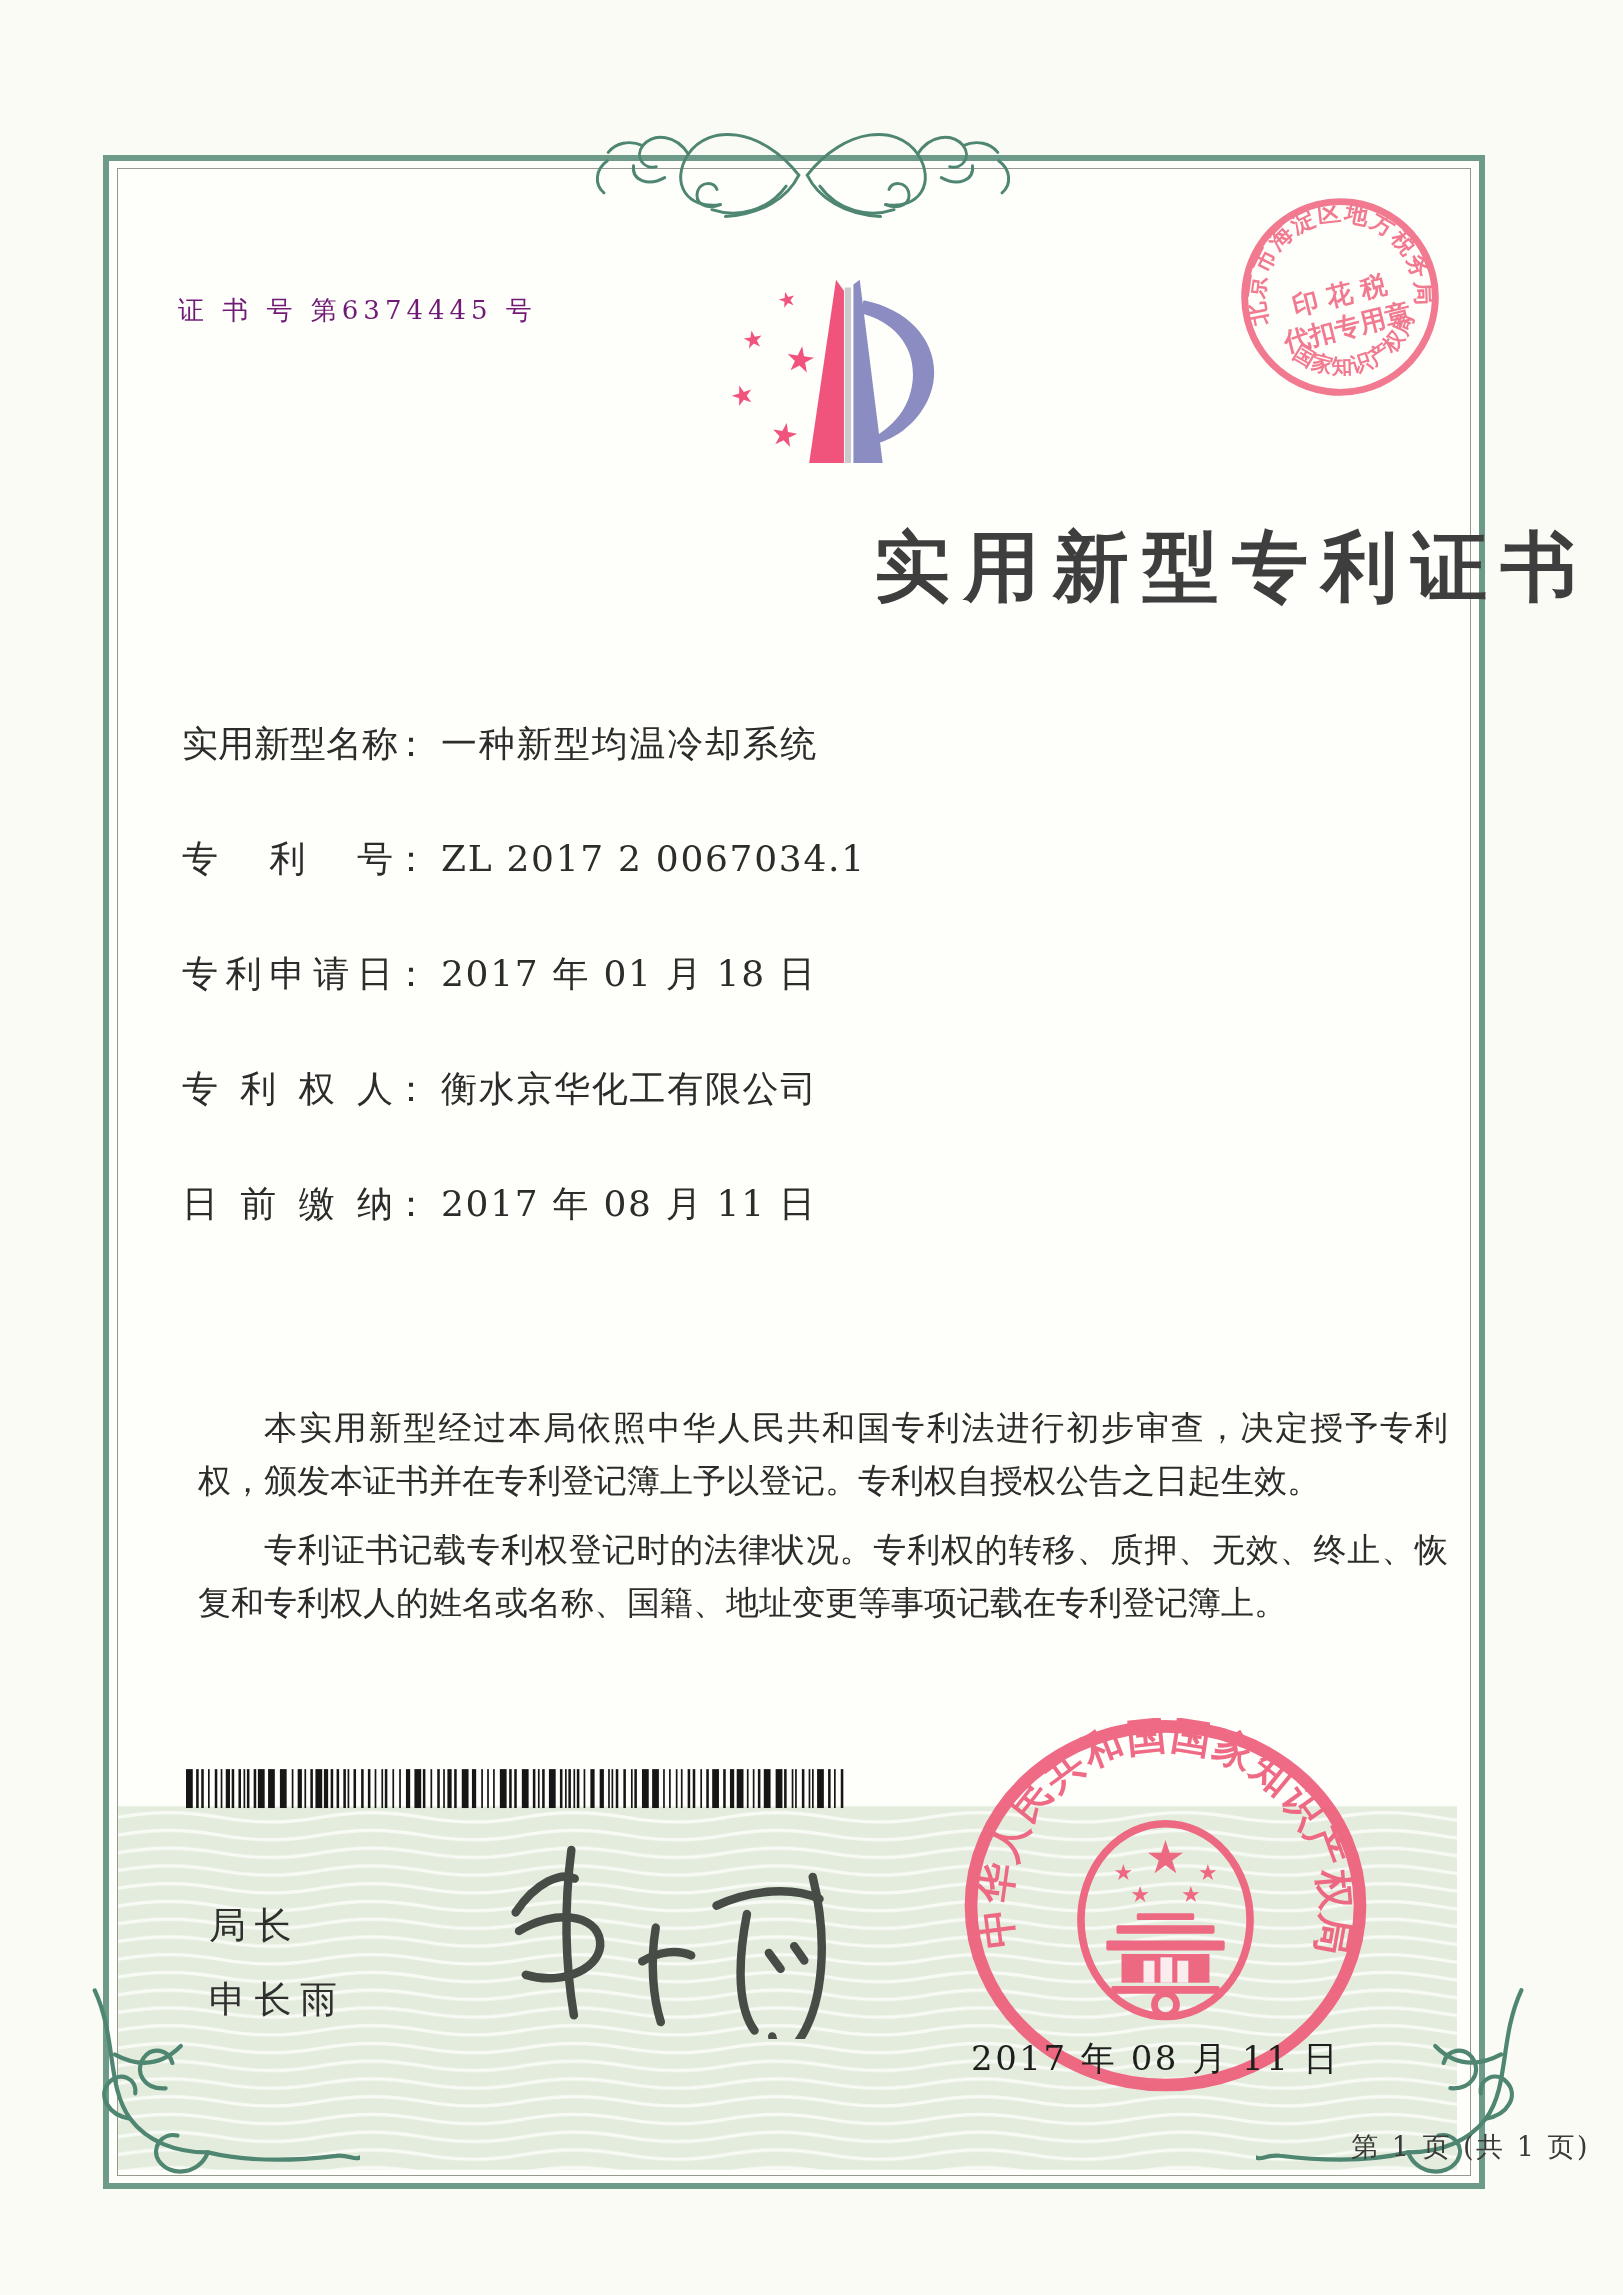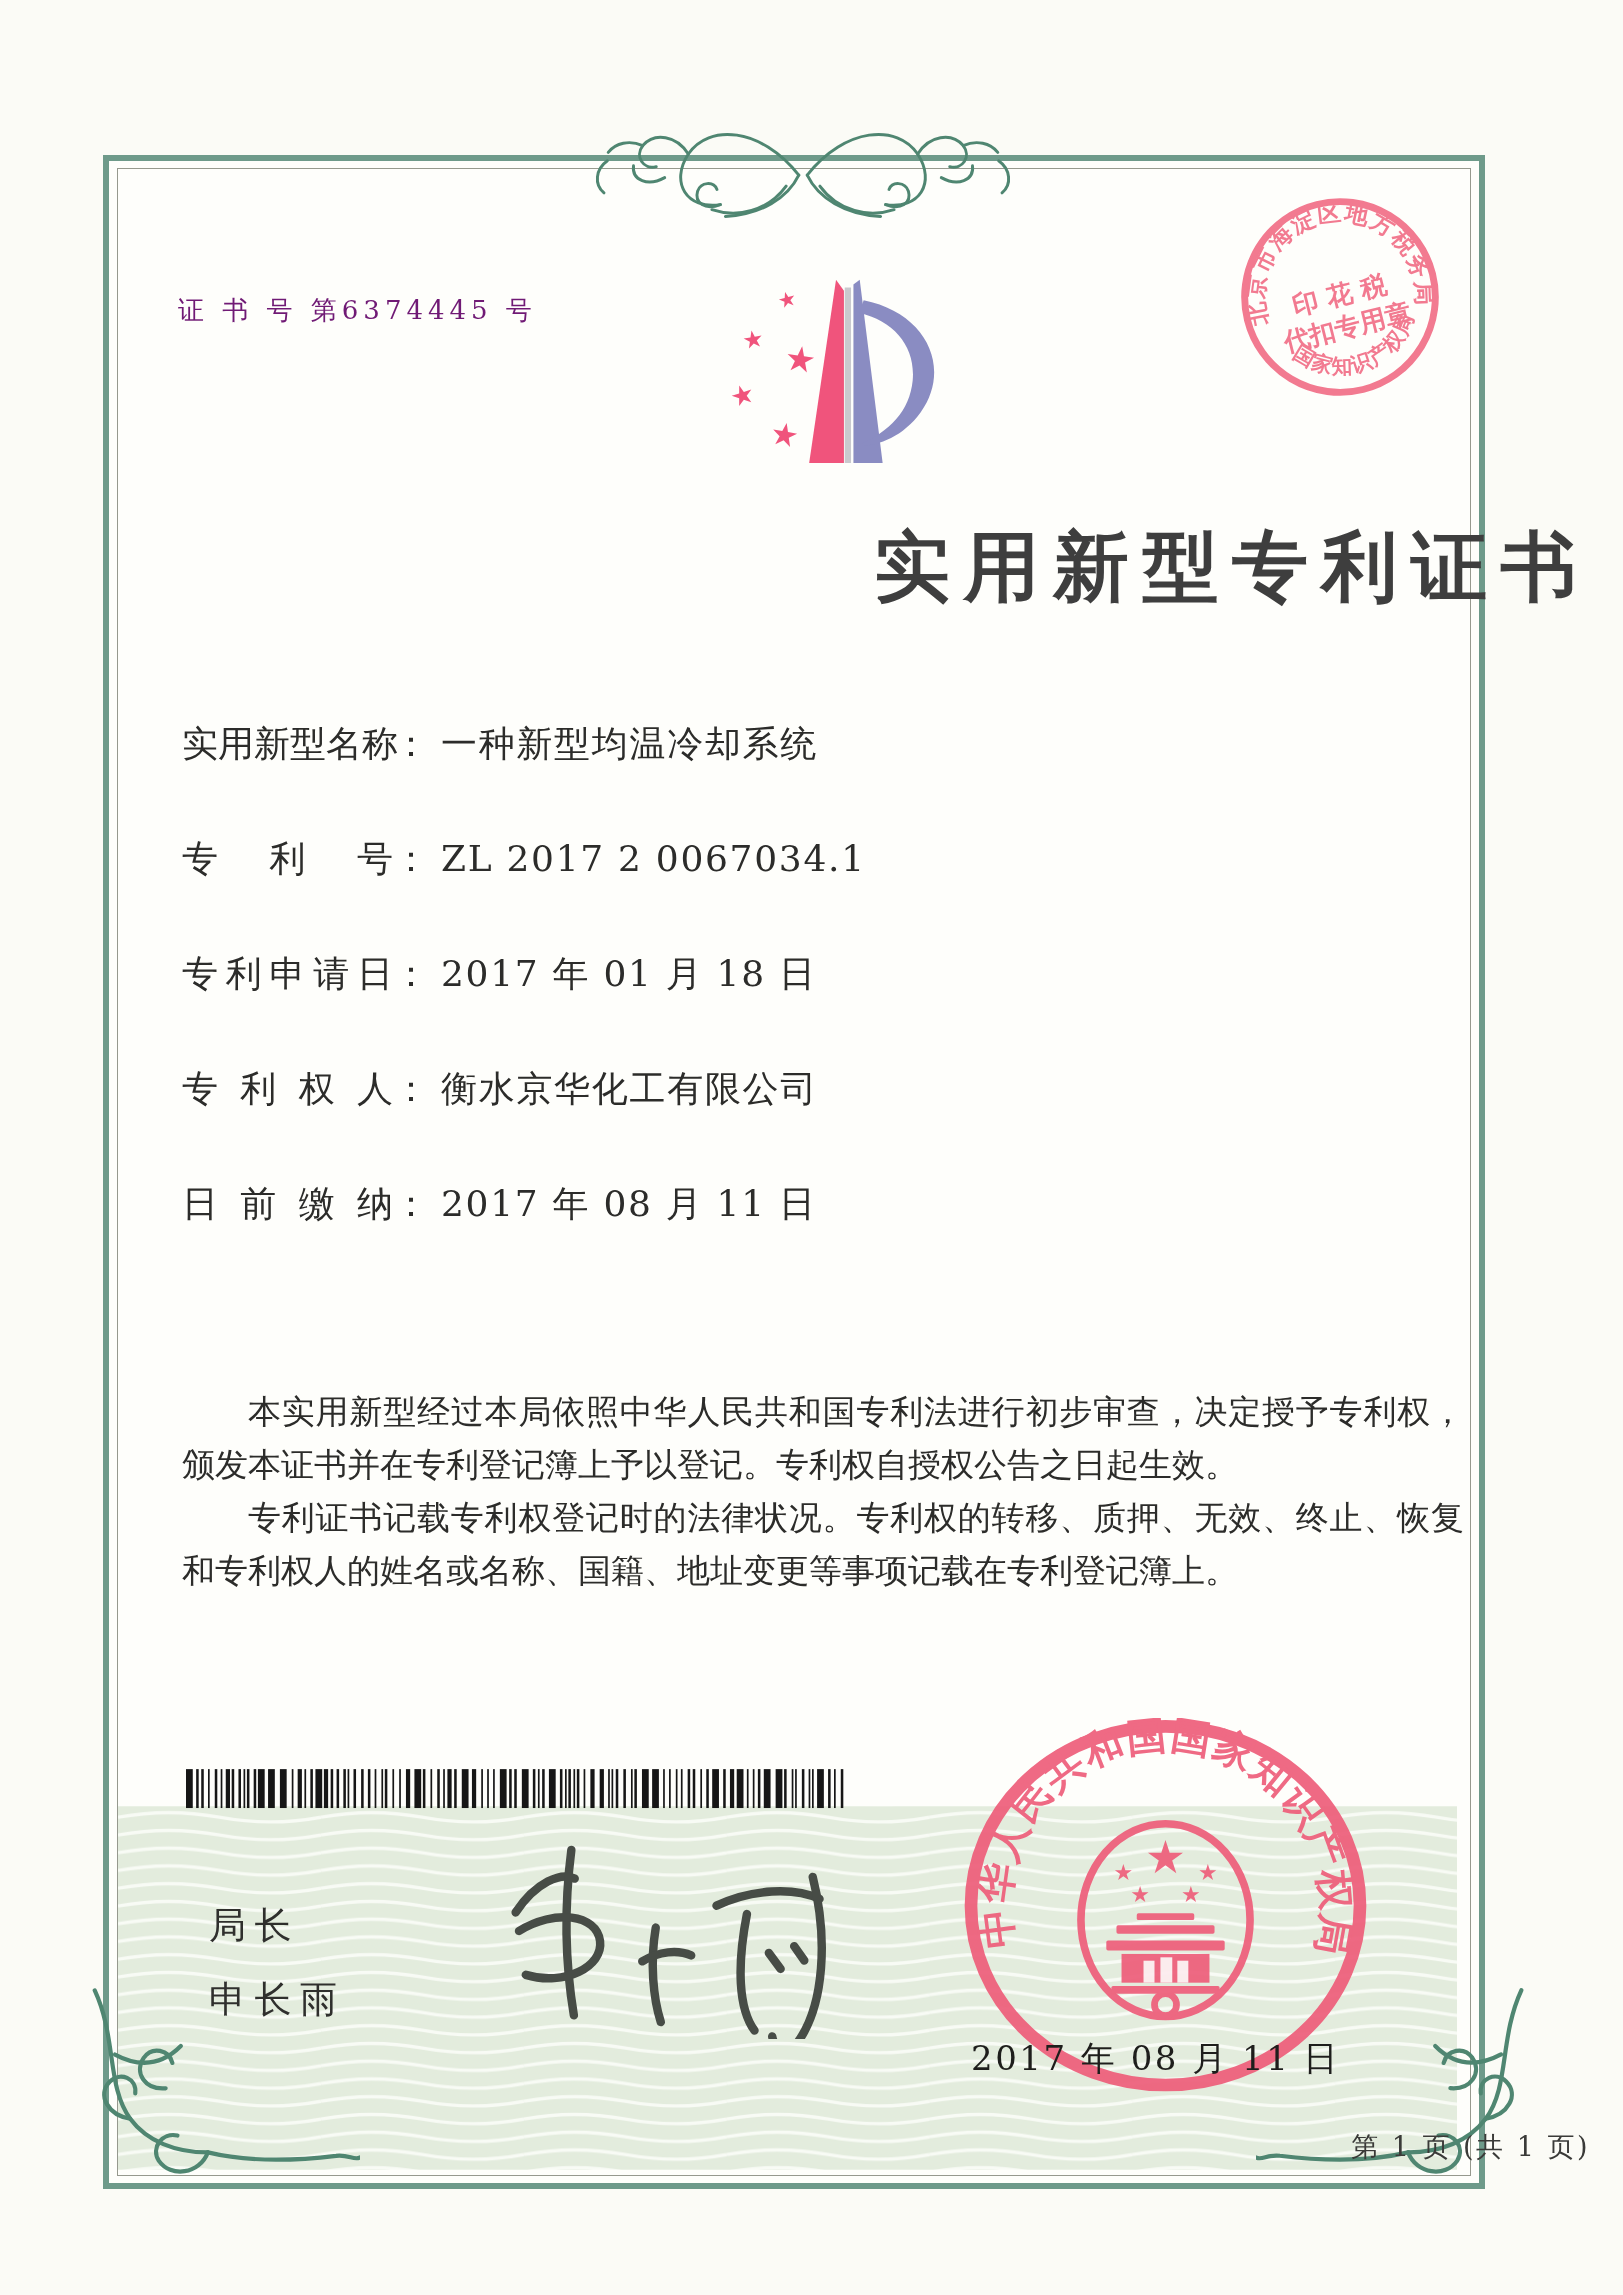--- a/index.html
+++ b/index.html
@@ -35,21 +35,21 @@
   .flabel{
     display:inline-block;width:211px;text-align:justify;text-align-last:justify;
     vertical-align:bottom;
   }
   .fcolon{display:inline-block;margin-right:12px;}
   .fvalue{letter-spacing:1.7px;}
   .bodytext{
     position:absolute;left:182px;top:1385px;width:1282px;z-index:3;
     font-size:33px;line-height:53px;text-align:justify;color:#2c2c2a;
   }
-  .bodytext p{margin:0;text-indent:2em;}
+  .bodytext p{margin:16px;text-indent:2em;}
   
   .barcode{position:absolute;left:186px;top:1769px;z-index:4;}
   .barcode rect{fill:#161616;}
   
   .director{position:absolute;left:209px;top:1901px;z-index:4;font-size:37px;color:#2f2f2d;}
   .director .dline{letter-spacing:8.5px;margin-bottom:24px;}
   .sig{position:absolute;left:463px;top:1828px;z-index:5;}
   .sig path{stroke:#474c46;stroke-width:10;fill:none;stroke-linecap:round;stroke-linejoin:round;}
   
   .taxstamp{position:absolute;left:1236px;top:193px;z-index:3;transform:rotate(-14deg);}

